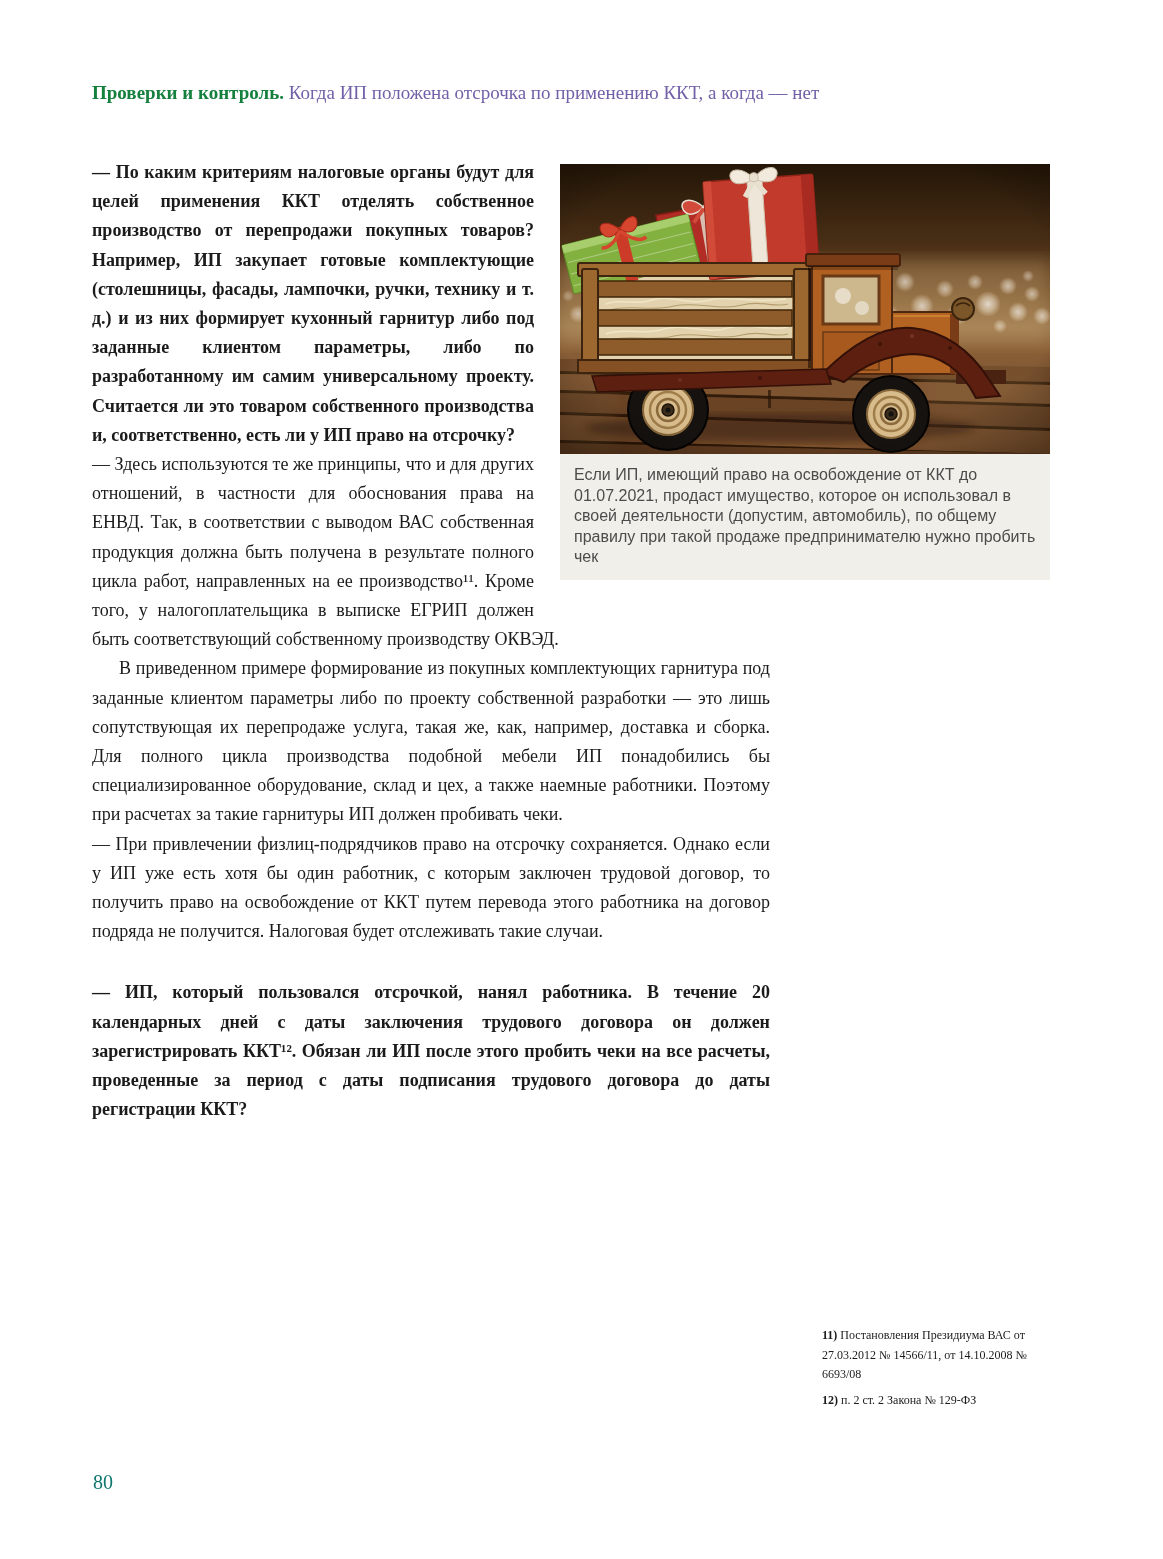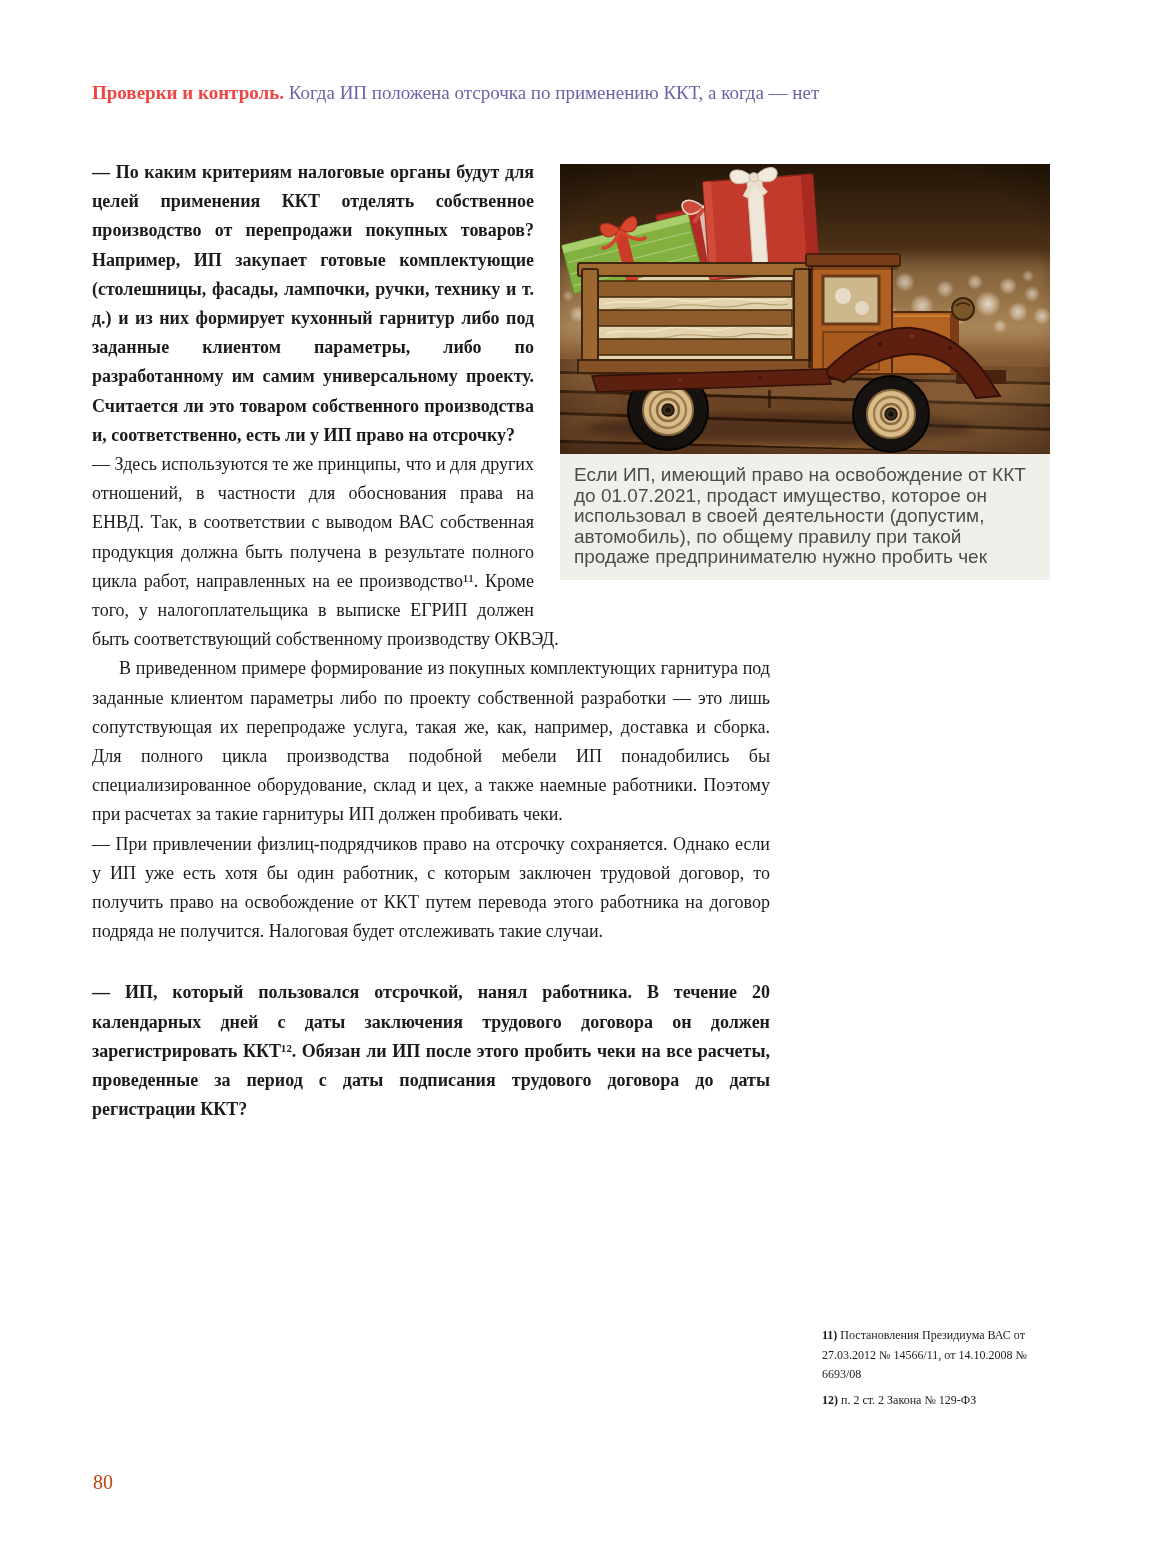--- a/index.html
+++ b/index.html
@@ -12,21 +12,21 @@
     color: #1b1b1b;
     overflow: hidden;
   }
 
   .page-header {
     position: absolute; top: 81px; left: 92px; width: 980px;
     font-size: 19px; line-height: 24px;
     font-family: "Liberation Serif", serif;
     white-space: nowrap;
   }
-  .page-header .section { font-weight: bold; color: #ef4444; }
+  .page-header .section { font-weight: bold; color: #15803d; }
   .page-header .subtitle { color: #7260a8; }
 
   .article {
     position: absolute; top: 158px; left: 92px; width: 958px;
   }
   .article p {
     margin: 0; width: 678px;
     font-size: 18px; line-height: 29.2px;
     text-align: justify;
   }
@@ -37,35 +37,35 @@
   figure.photo-fig {
     float: right; width: 490px;
     margin: 6px 0 24px 26px; padding: 0;
   }
   .photo-wrap { width: 490px; height: 290px; overflow: hidden; }
   .photo-wrap svg { display: block; }
   figcaption.photo-caption {
     background: #f1efe9;
     color: #4c4c4c;
     font-family: "Liberation Sans", sans-serif;
-    font-size: 19px; line-height: 20.5px;
+    font-size: 16px; line-height: 20.5px;
     padding: 11px 14px 12px 14px;
   }
 
   .footnotes {
     position: absolute; left: 822px; top: 1326px; width: 240px;
     font-size: 12px; line-height: 19.5px;
     color: #1b1b1b;
   }
   .footnotes .fn { margin: 0 0 6px 0; }
   .fn-num { font-weight: bold; }
 
   .page-number {
     position: absolute; left: 93px; top: 1471px;
-    font-size: 20px; color: #c2410c;
+    font-size: 20px; color: #0f766e;
   }
 </style>
 </head>
 <body>
 
 <header class="page-header">
   <span class="section">Проверки и контроль.</span>
   <span class="subtitle"> </span><span class="subtitle">Когда ИП положена отсрочка по применению ККТ, а когда — нет</span>
 </header>
 

